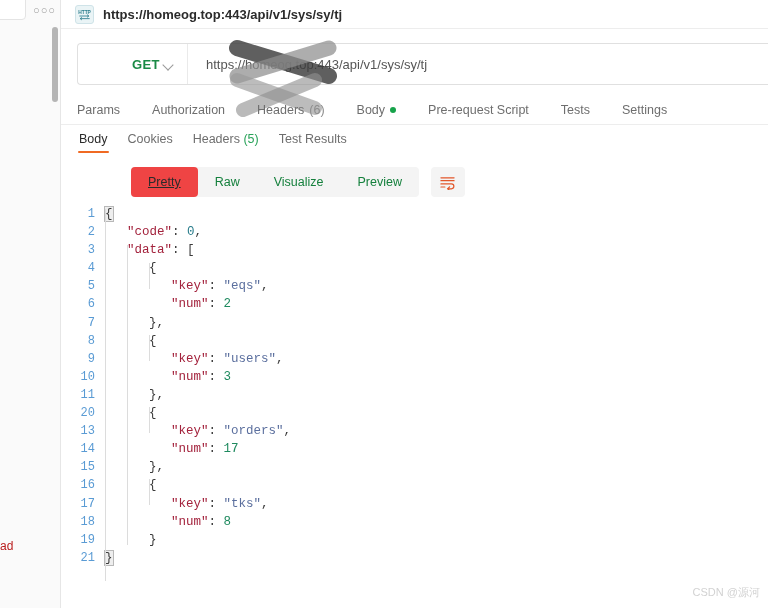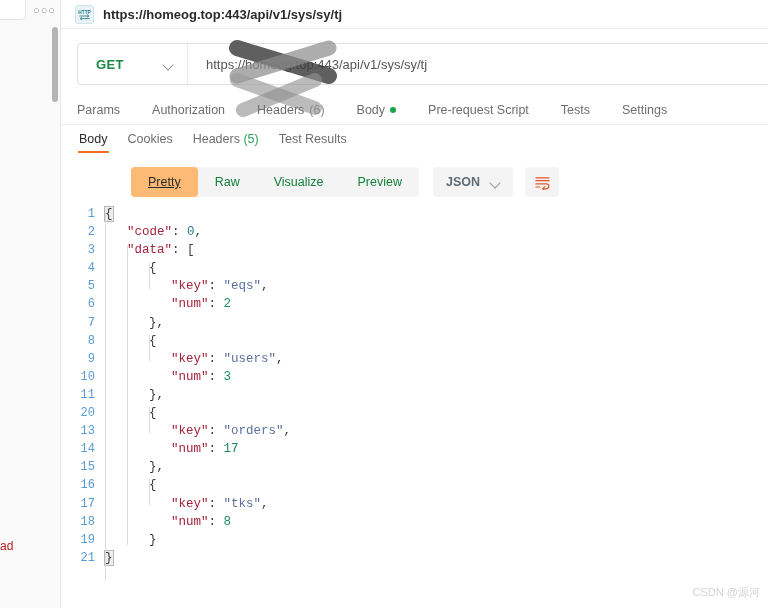--- a/index.html
+++ b/index.html
@@ -62,21 +62,21 @@
     position: absolute; left: 0; top: 0; width: 691px; height: 42px;
     border: 1px solid #e0e0e0; border-right: none;
     border-radius: 4px 0 0 4px; background: #fff;
     display: flex; align-items: center;
   }
   .method {
     width: 110px; height: 100%; display: flex; align-items: center;
     justify-content: space-between; padding: 0 14px 0 18px;
     border-right: 1px solid #eaeaea; flex: 0 0 auto;
   }
-  .method-label { font-size: 13px; color: #1a8a45; font-weight: 700; letter-spacing: .3px; }
+  .method-label { font-size: 13px; color: #1a8a45; font-weight: 700; letter-spacing: .3px; margin-left: 36px; }
   .chev { width: 9px; height: 9px; position: relative; }
   .chev::before {
     content: ""; position: absolute; left: 0; top: 1px;
     width: 7px; height: 7px;
     border-left: 1.4px solid #9a9a9a; border-bottom: 1.4px solid #9a9a9a;
     transform: rotate(-45deg);
   }
   .url-text {
     font-size: 13px; color: #555; padding-left: 18px; white-space: nowrap;
   }
@@ -119,21 +119,21 @@
   
   .fmt-bar { position: absolute; left: 70px; top: 167px; height: 30px; display: flex; align-items: center; }
   .seg-group {
     display: flex; align-items: center; background: #f4f4f4;
     border-radius: 4px; height: 30px; padding: 0;
   }
   .seg {
     font-size: 12.5px; color: #15803d; height: 30px; line-height: 30px;
     padding: 0 17px; border-radius: 4px; white-space: nowrap;
   }
-  .seg.active { background: #fdba74; color: #2b2b2b; text-decoration: underline; }
+  .seg.active { background: #ef4444; color: #2b2b2b; text-decoration: underline; }
   .json-select {
     margin-left: 14px; height: 30px; background: #f4f4f4; border-radius: 4px;
     display: flex; align-items: center; gap: 11px; padding: 0 13px;
   }
   .json-select .lbl { font-size: 12.5px; color: #5e6a77; font-weight: 600; }
   .wrap-btn {
     margin-left: 12px; width: 34px; height: 30px; background: #f4f4f4;
     border-radius: 4px; display: flex; align-items: center; justify-content: center;
   }
 
@@ -252,24 +252,20 @@
       </div>
     </div>
 
     <div class="fmt-bar">
       <div class="seg-group">
         <div class="seg active">Pretty</div>
         <div class="seg">Raw</div>
         <div class="seg">Visualize</div>
         <div class="seg">Preview</div>
       </div>
-      <div class="json-select">
-        <span class="lbl">JSON</span>
-        <span class="chev"></span>
-      </div>
       <div class="wrap-btn">
         <svg width="17" height="15" viewBox="0 0 18 16">
           <path d="M2 3 H16 M2 6 H16" stroke="#e2562a" stroke-width="1.3" stroke-linecap="round"></path>
           <path d="M2 9.5 H13.2 a2.6 2.6 0 0 1 0 5.2 H9.6" stroke="#e2562a" stroke-width="1.3" fill="none" stroke-linecap="round"></path>
           <path d="M11.2 12.6 L9.2 14.7 L11.2 16.4" stroke="#e2562a" stroke-width="1.3" fill="none" stroke-linecap="round"></path>
           <path d="M2 12.8 H6.2" stroke="#e2562a" stroke-width="1.3" stroke-linecap="round"></path>
         </svg>
       </div>
     </div>
 

